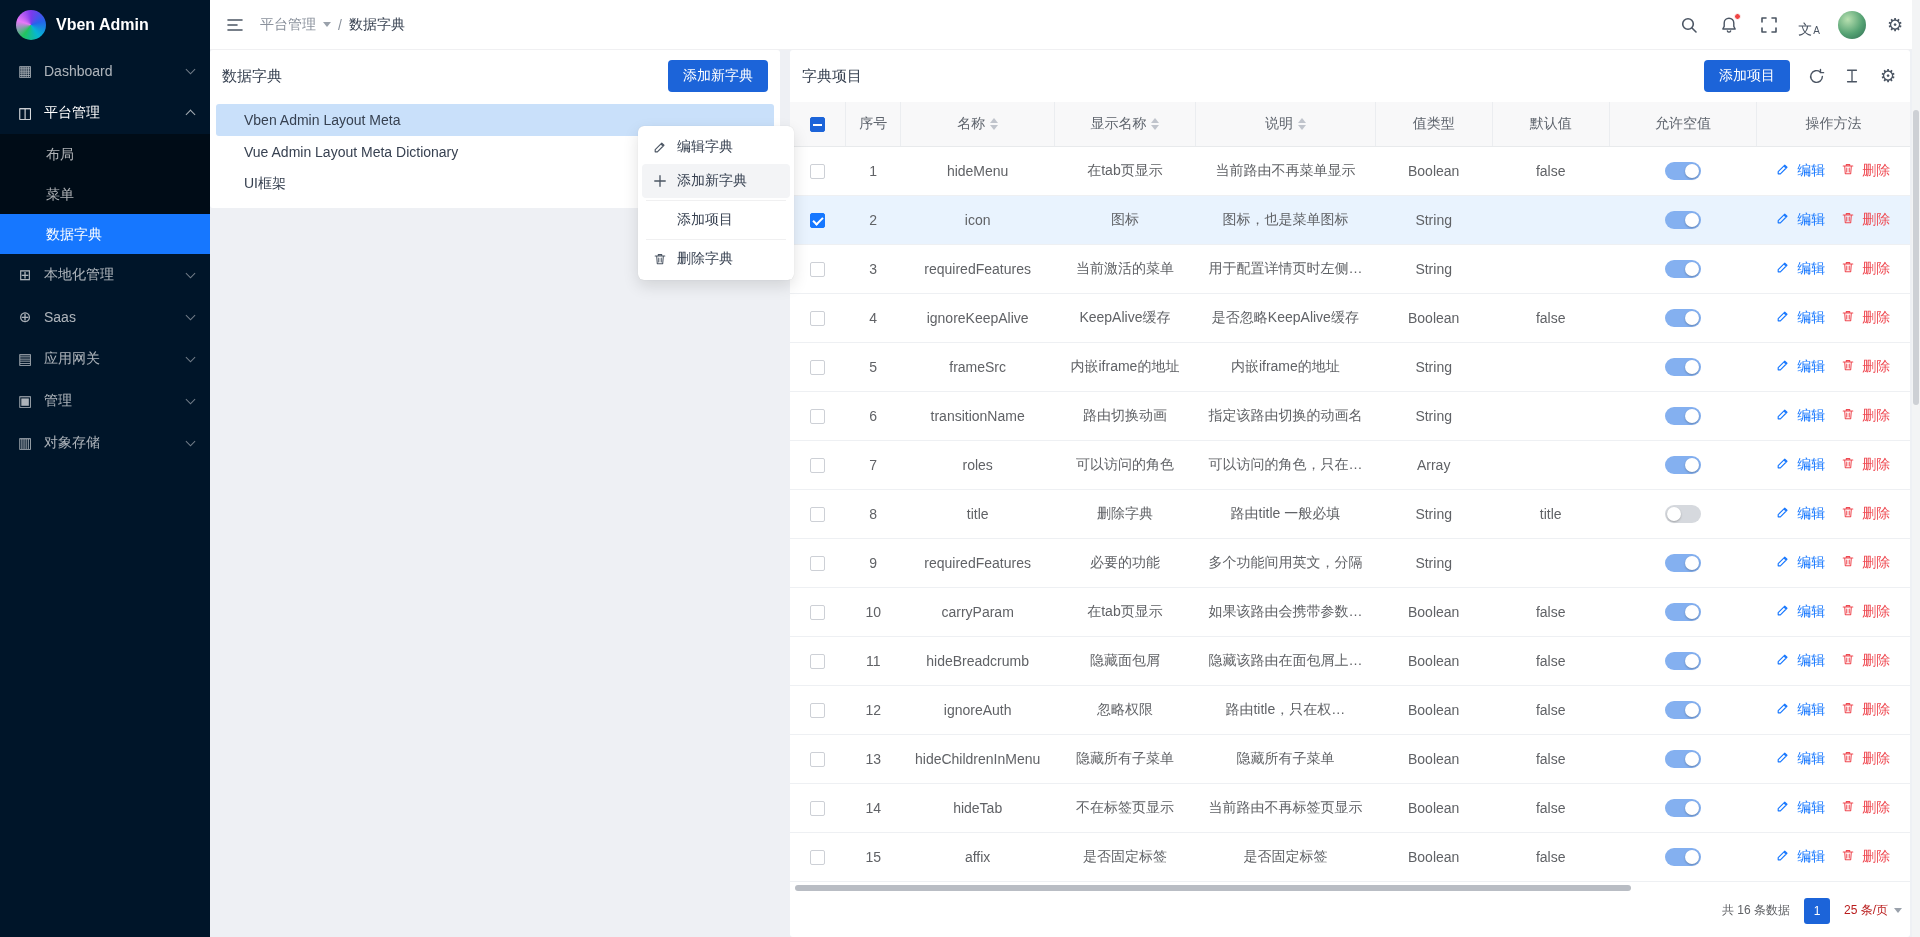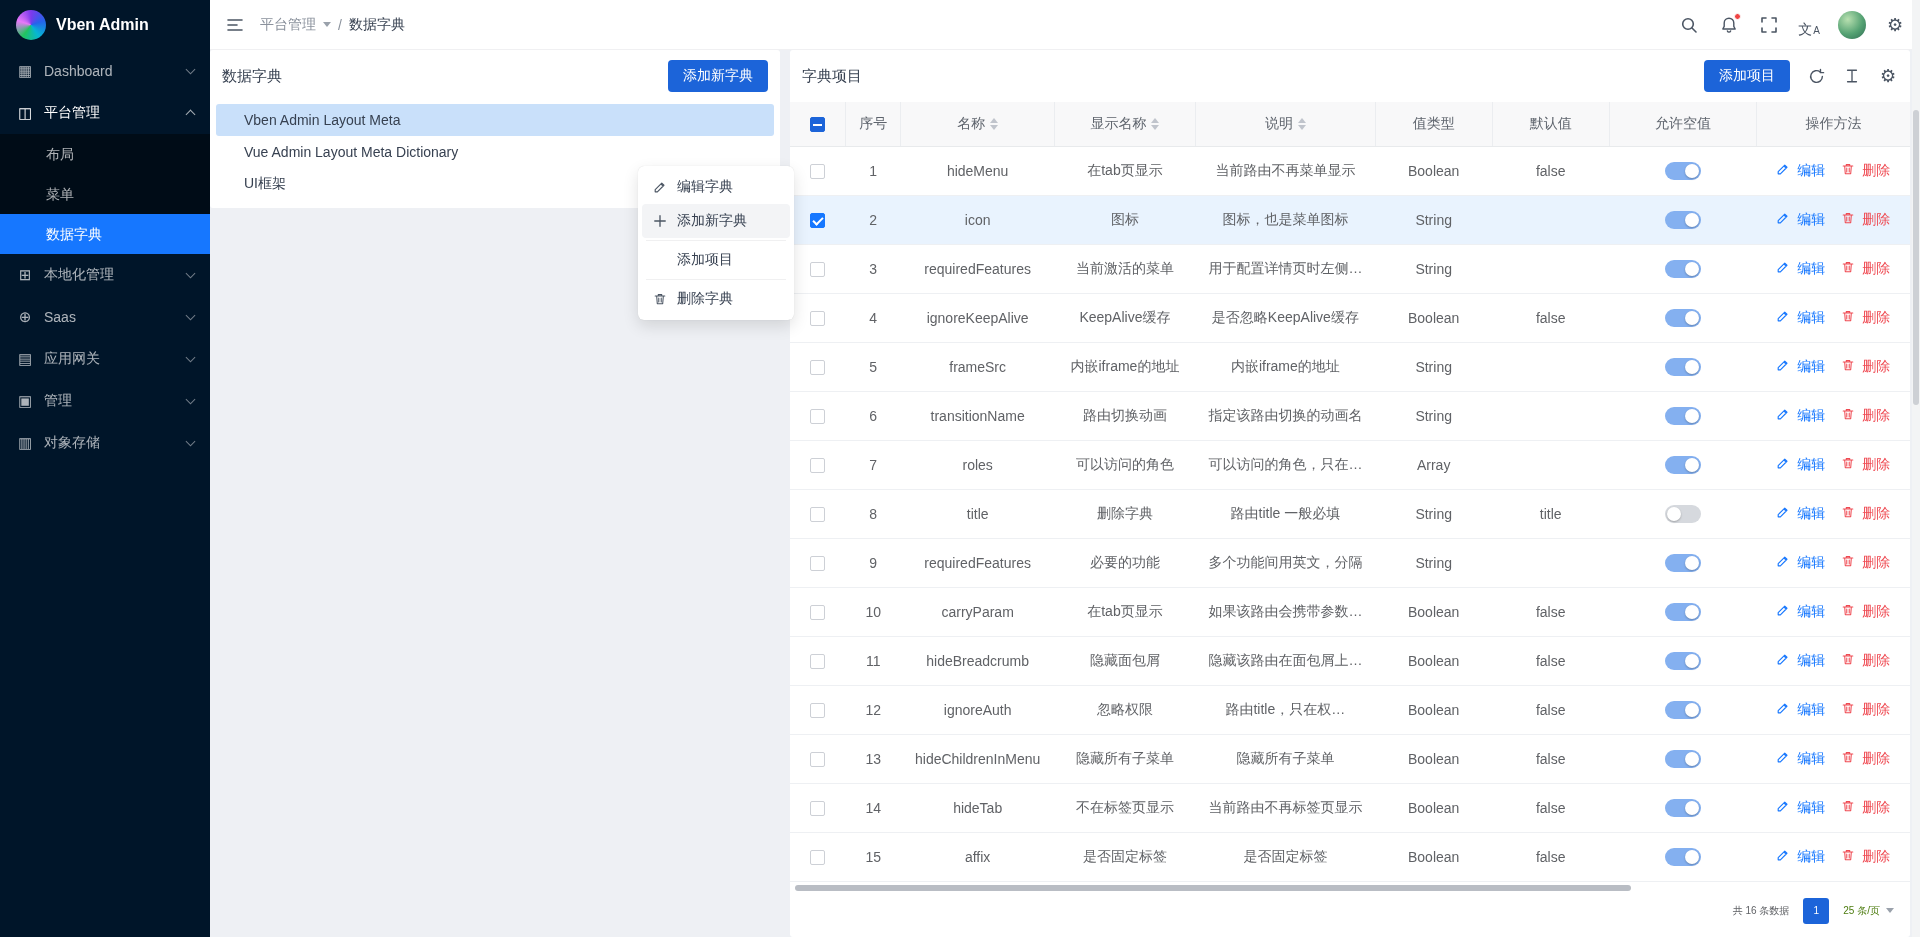--- a/index.html
+++ b/index.html
@@ -80,26 +80,26 @@
 
   .action { display:inline-flex; align-items:flex-start; gap:7px; cursor:pointer; font-size:14px; }
   .action + .action { margin-left:16px; }
   .action-edit { color:var(--primary-bright,#1677ff); }
   .action-delete { color:var(--danger,#ef4a52); }
   .action svg { flex-shrink:0; }
 
   .hscroll { height:8px; margin:2px 3px 0; position:relative; }
   .hscroll .thumb { position:absolute; left:2px; top:1px; height:6px; width:75%; background:#b9bdc4; border-radius:3px; cursor:pointer; }
 
-  .table-footer { height:38px; display:flex; align-items:center; justify-content:flex-end; gap:14px; padding:0 16px; font-size:10px; color:#606266; }
+  .table-footer { height:38px; display:flex; align-items:center; justify-content:flex-end; gap:14px; padding:0 8px; font-size:12px; color:#606266; }
   .page-current { min-width:26px; height:26px; display:inline-flex; align-items:center; justify-content:center; background:var(--primary,#1c64d9); color:#fff; border-radius:3px; cursor:pointer; }
-  .page-size { display:inline-flex; align-items:center; gap:6px; cursor:pointer; color:#4d7c0f; }
+  .page-size { display:inline-flex; align-items:center; gap:6px; cursor:pointer; color:#b91c1c; }
 
   
-  .context-menu { position:fixed; left:638px; top:126px; width:156px; background:#fff; border-radius:6px; padding:4px; box-shadow:0 6px 16px rgba(0,0,0,.12), 0 0 1px rgba(0,0,0,.18); z-index:60;margin-top:40px; }
+  .context-menu { position:fixed; left:638px; top:126px; width:156px; background:#fff; border-radius:6px; padding:4px; box-shadow:0 6px 16px rgba(0,0,0,.12), 0 0 1px rgba(0,0,0,.18); z-index:60; }
   .cm-item { height:34px; display:flex; align-items:center; gap:9px; padding:0 10px; font-size:14px; color:#374151; border-radius:4px; cursor:pointer; }
   .cm-item.hover { background:#f3f4f6; }
   .cm-icon { width:16px; display:flex; justify-content:center; color:#4b5563; }
   .cm-divider { height:1px; background:#f0f0f1; margin:2px 4px; }
 
   
   .vscrollbar { position:fixed; top:0; right:0; width:8px; height:100%; background:#f3f4f5; z-index:70; }
   .vscrollbar .thumb { position:absolute; top:110px; right:1px; width:6px; height:295px; border-radius:3px; background:#cdd0d5; cursor:pointer; }
 </style>
 </head>

